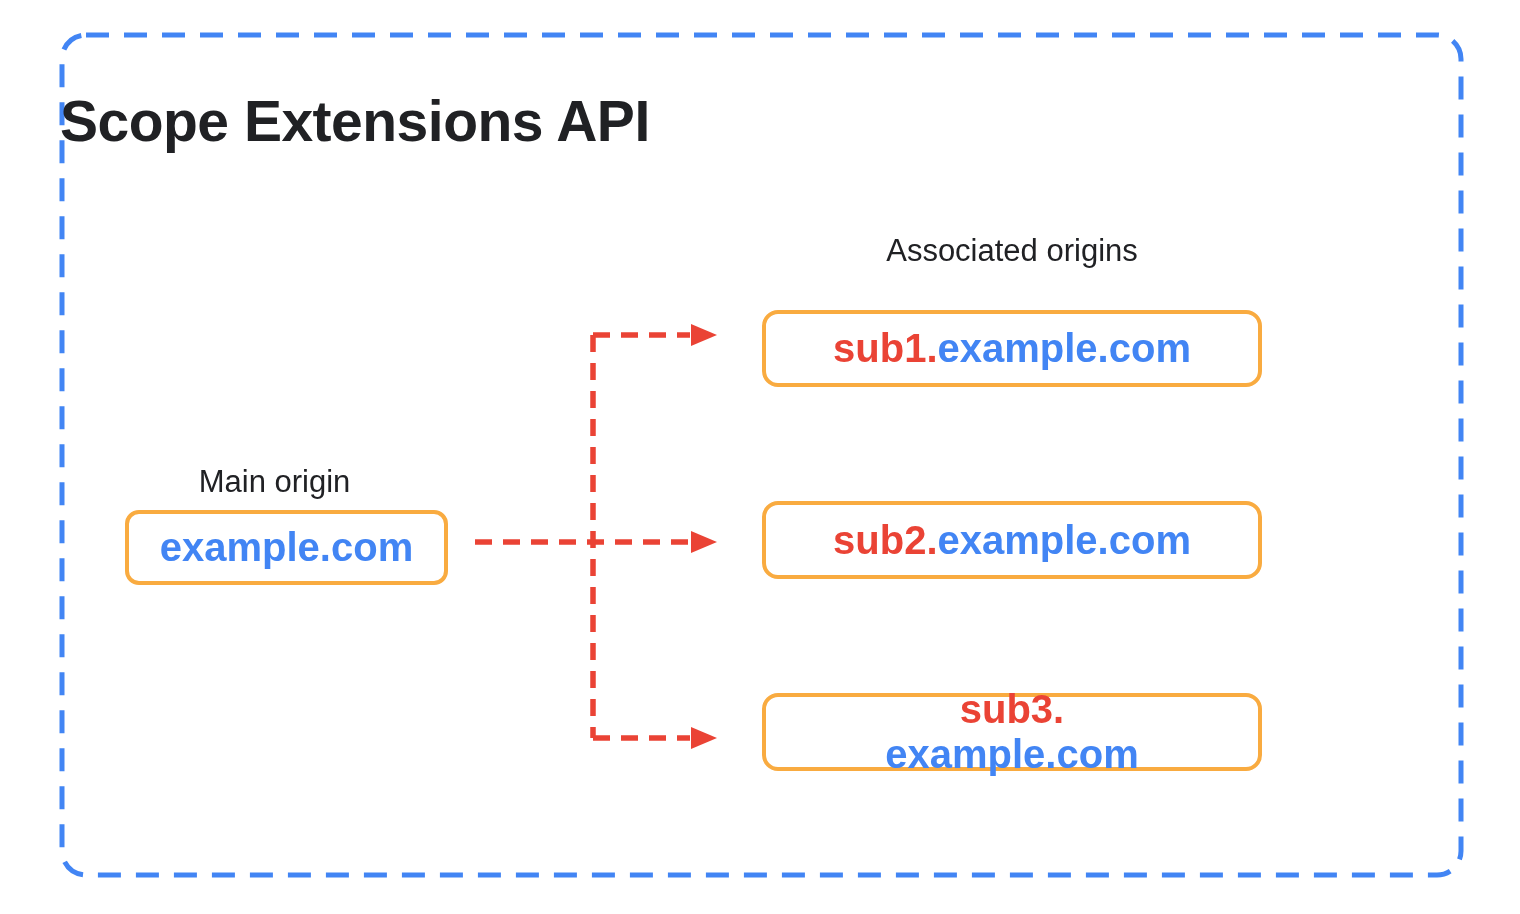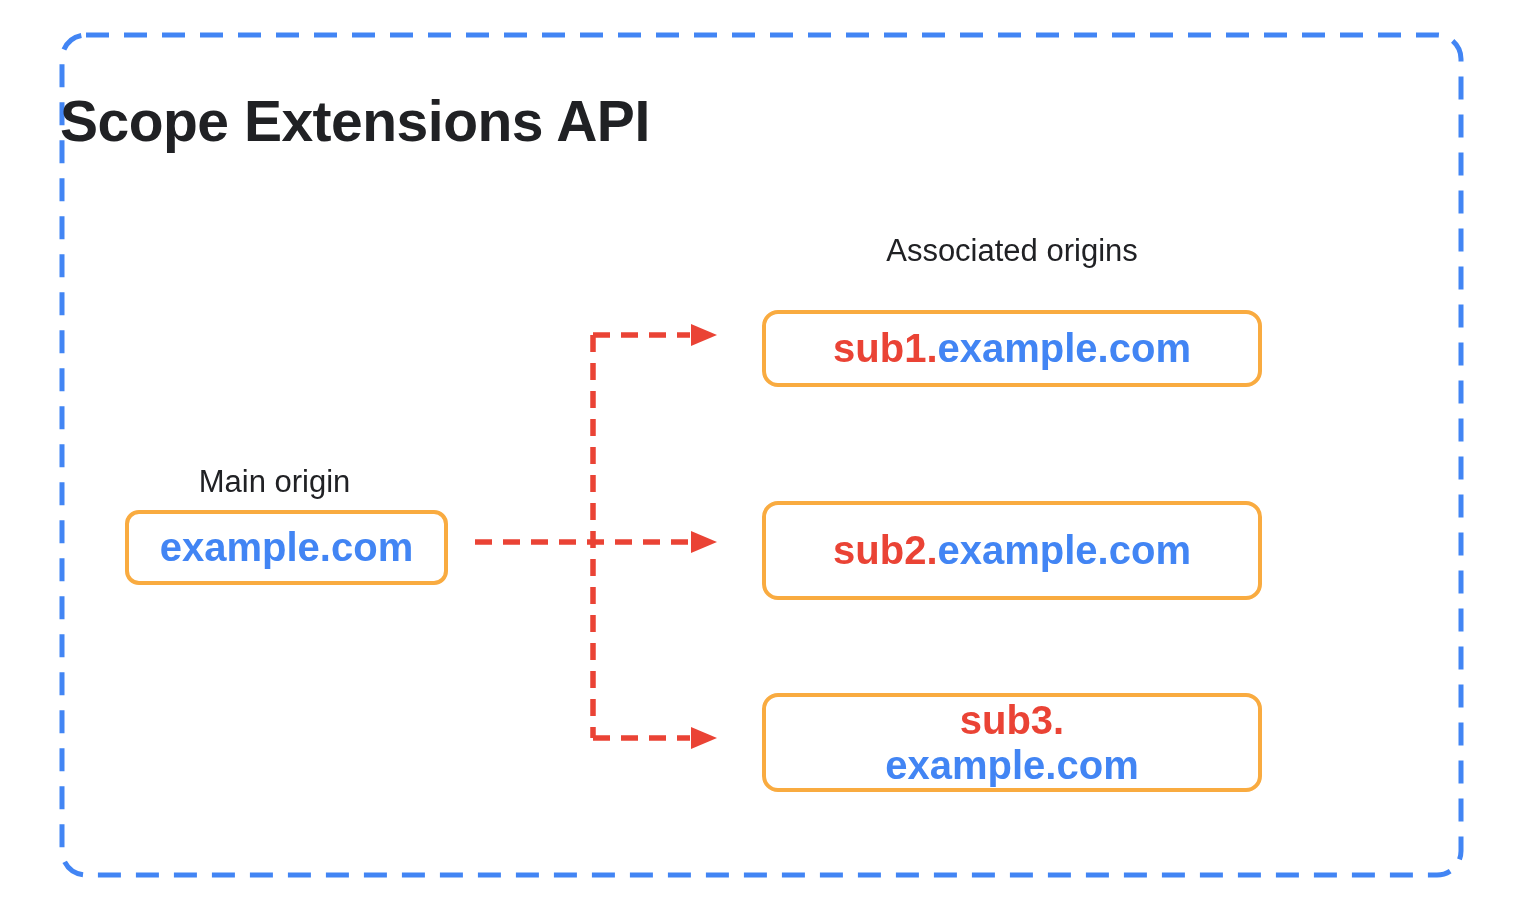--- a/index.html
+++ b/index.html
@@ -65,21 +65,21 @@
     white-space: nowrap;
   }
   .main-origin-box {
     left: 125px; top: 510px;
     width: 323px; height: 75px;
     border-radius: 14px;
     color: var(--domain-text-blue);
   }
   .sub-box {
     left: 762px;
-    width: 500px; height: 99px;
+    width: 500px; height: 78px;
     border-radius: 16px;
   }
   .sub-box-1 { top: 310px; height: 77px; }
   .sub-box-2 { top: 501px; }
   .sub-box-3 { top: 693px; flex-direction: column; }
 
   .sub-red  { color: var(--subdomain-text-red); }
   .sub-blue { color: var(--domain-text-blue); }
 </style>
 </head>

